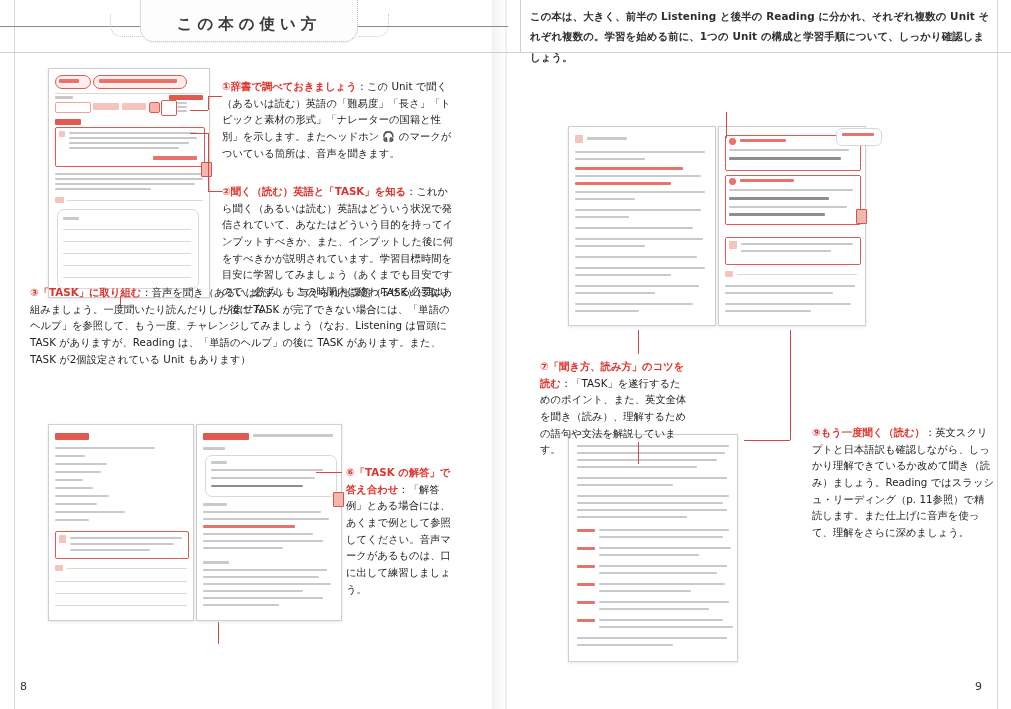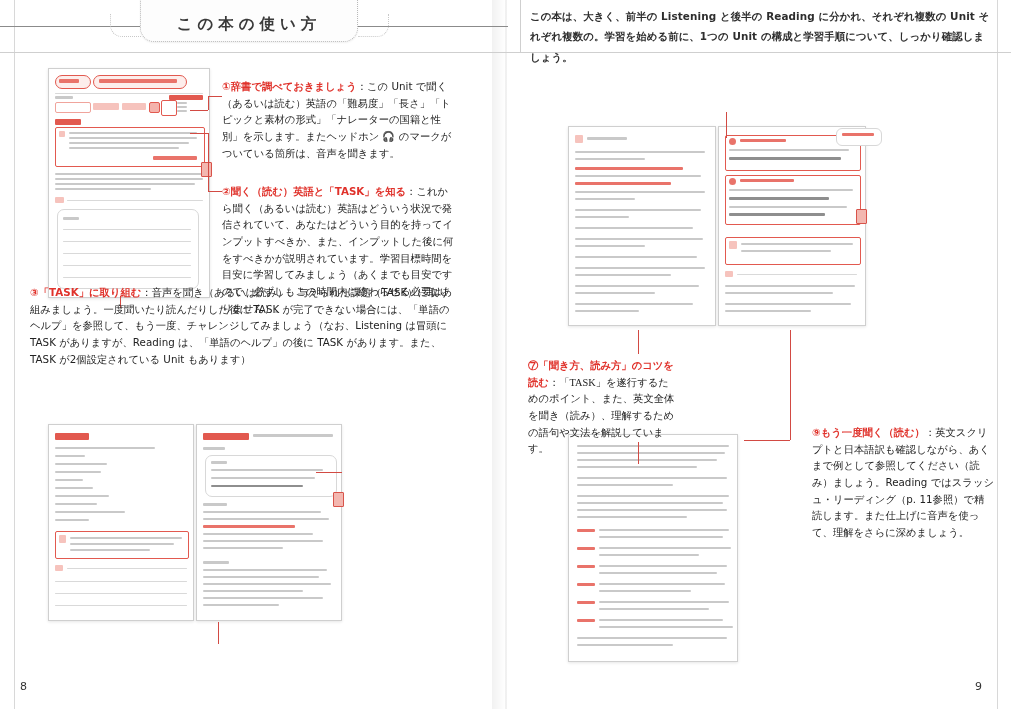--- a/index.html
+++ b/index.html
@@ -335,30 +335,33 @@
 
   <div class="anno" style="left:222px;top:183px;width:232px;">
     <span class="num">②</span><span class="hd">聞く（読む）英語と「TASK」を知る</span><span>：これから聞く（あるいは読む）英語はどういう状況で発信されていて、あなたはどういう目的を持ってインプットすべきか、また、インプットした後に何をすべきかが説明されています。学習目標時間を目安に学習してみましょう（あくまでも目安ですので、必ずしもこの時間内に終わらせる必要はありません）。</span>
   </div>
 
   <div class="anno" style="left:30px;top:284px;width:424px;">
     <span class="num">③</span><span class="hd">「TASK」に取り組む</span><span>：音声を聞き（あるいは読み）、与えられた課題（TASK）に取り組みましょう。一度聞いたり読んだりした後に TASK が完了できない場合には、「単語のヘルプ」を参照して、もう一度、チャレンジしてみましょう（なお、Listening は冒頭に TASK がありますが、Reading は、「単語のヘルプ」の後に TASK があります。また、TASK が2個設定されている Unit もあります）</span>
   </div>
 
 
+  <div class="anno" style="left:346px;top:464px;width:108px;">
+    <span class="num">⑥</span><span class="hd">「TASK の解答」で答え合わせ</span><span>：「解答例」とある場合には、あくまで例として参照してください。音声マークがあるものは、口に出して練習しましょう。</span>
+  </div>
 
   <div class="anno" style="left:30px;top:642px;width:424px;">
     <span class="num"></span><span class="hd"></span><span></span>
   </div>
 
 
-  <div class="anno" style="left:528px;top:358px;width:150px;font-family:Liberation Serif, serif;">
+  <div class="anno" style="left:540px;top:358px;width:150px;">
     <span class="num">⑦</span><span class="hd">「聞き方、読み方」のコツを読む</span><span>：「TASK」を遂行するためのポイント、また、英文全体を聞き（読み）、理解するための語句や文法を解説しています。</span>
   </div>
 
   <div class="anno" style="left:812px;top:424px;width:182px;">
-    <span class="num">⑨</span><span class="hd">もう一度聞く（読む）</span><span>：英文スクリプトと日本語訳も確認しながら、あくまで例として参照してください（読み）ましょう。Reading ではスラッシュ・リーディング（p. 11参照）で精読します。また仕上げに音声を使って、理解をさらに深めましょう。</span>
+    <span class="num">⑨</span><span class="hd">もう一度聞く（読む）</span><span>：英文スクリプトと日本語訳も確認しながら、しっかり理解できているか改めて聞き（読み）ましょう。Reading ではスラッシュ・リーディング（p. 11参照）で精読します。また仕上げに音声を使って、理解をさらに深めましょう。</span>
   </div>
 
   <div class="pageno" style="left:20px;top:680px;">8</div>
   <div class="pageno" style="left:975px;top:680px;">9</div>
 
 </div>
 
 </body></html>

